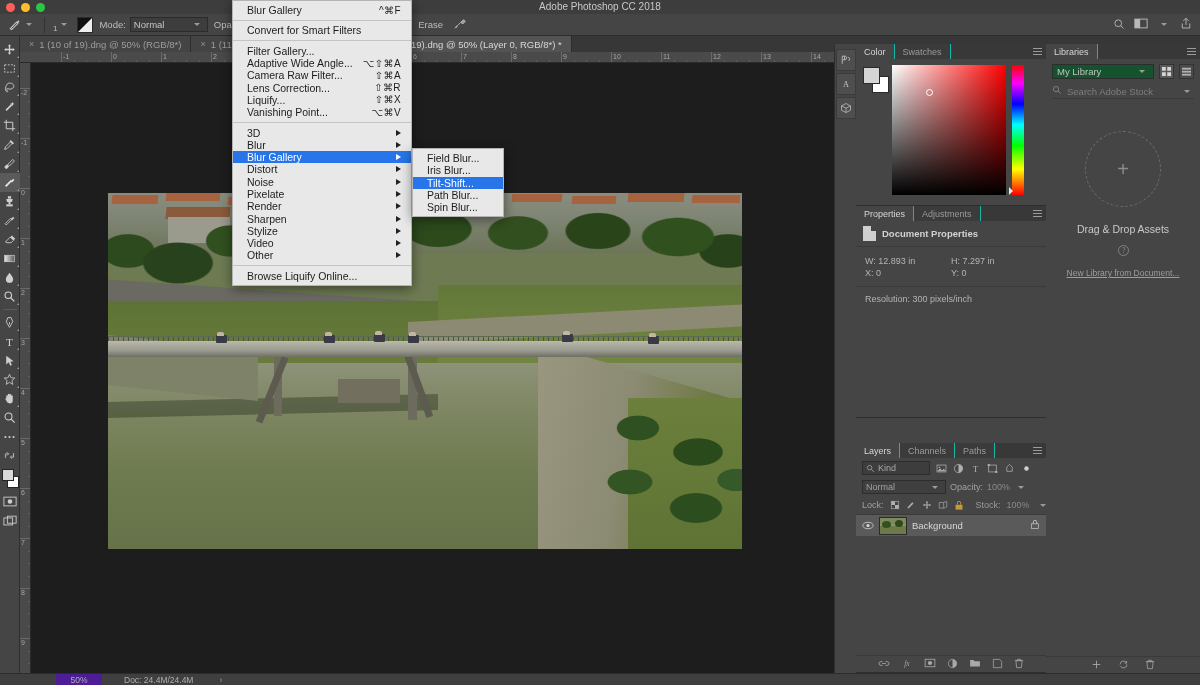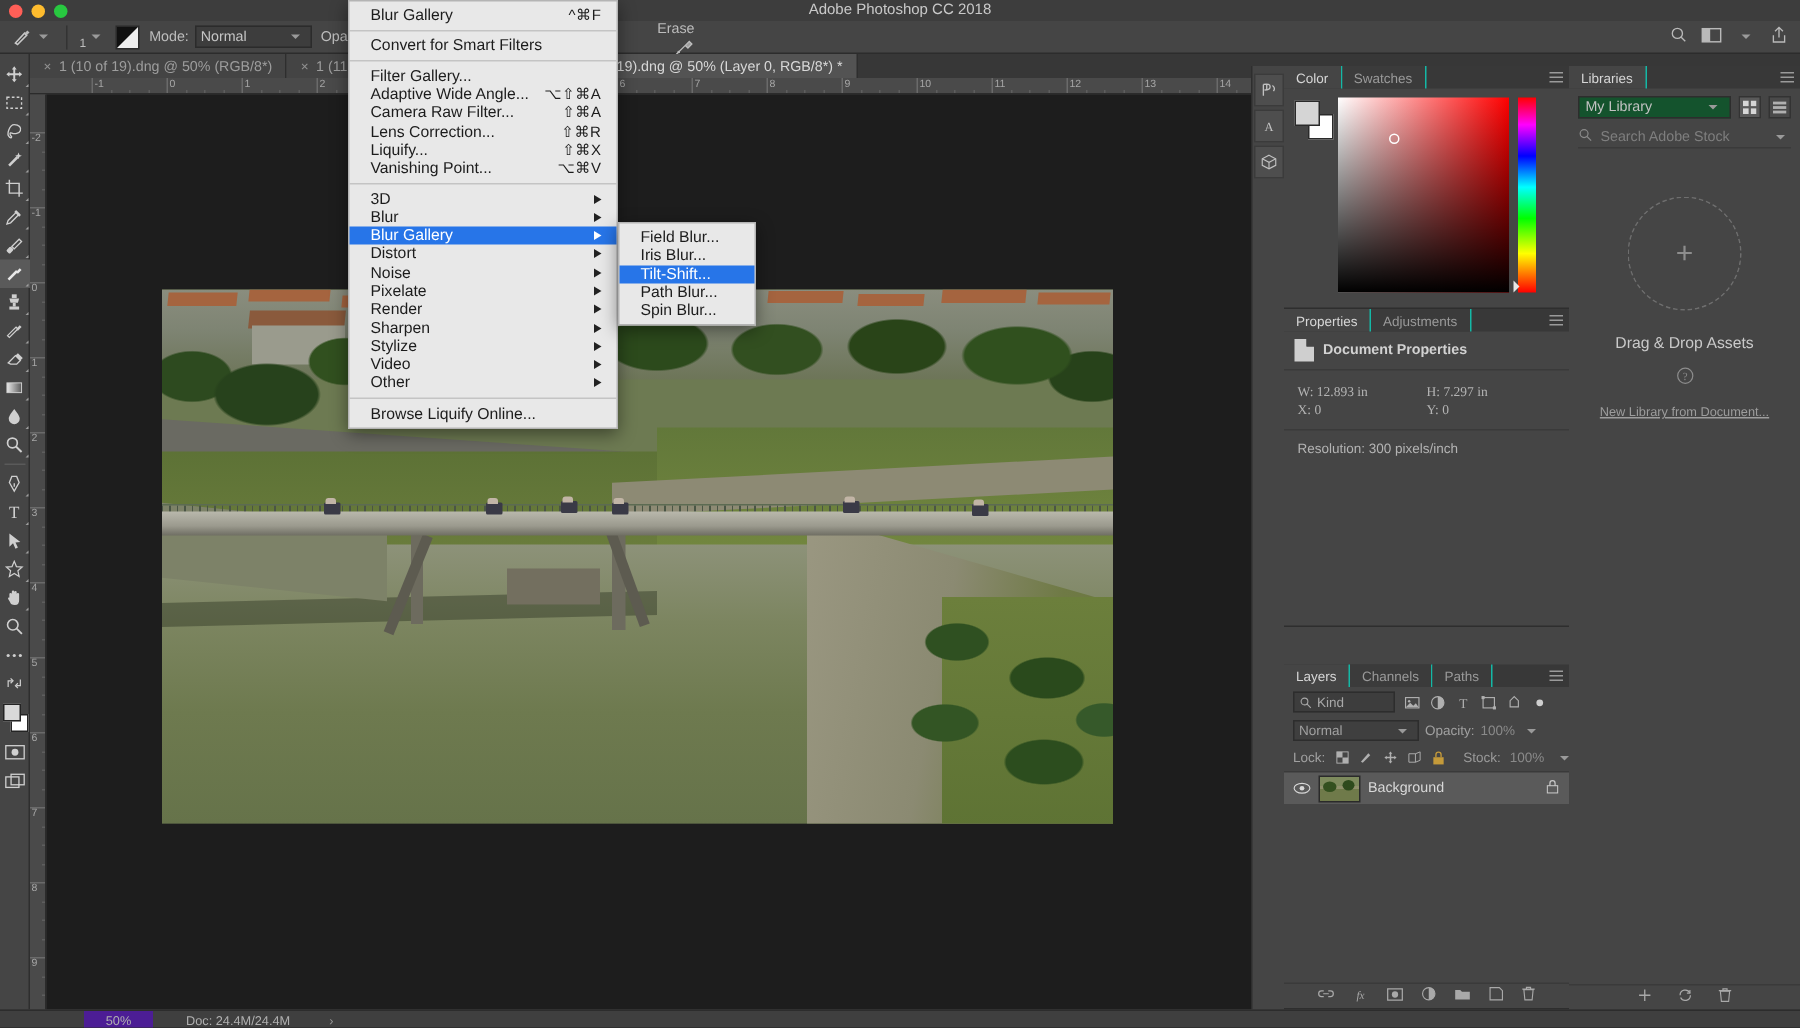--- a/index.html
+++ b/index.html
@@ -257,21 +257,21 @@
   .hue-cursor{position:absolute;left:153px;top:128px;width:0;height:0;
     border-top:4px solid transparent;border-bottom:4px solid transparent;border-left:4px solid #e6e6e6;}
 
   
   .prop-head{display:flex;align-items:center;gap:6px;padding:5px 7px;border-bottom:1px solid #3a3a3a;}
   .doc-ico{width:13px;height:15px;background:#cfcfcf;position:relative;}
   .doc-ico:after{content:"";position:absolute;right:0;top:0;border-left:5px solid #454545;border-bottom:5px solid #454545;}
   .prop-title{font-size:9.5px;color:#d2d2d2;font-weight:bold;}
   .prop-grid{display:flex;padding:8px 9px 2px;font-size:9px;color:#b4b4b4;}
   .prop-grid>div{width:50%;}
-  .prop-row{padding:1px 0;font-family:Liberation Serif, serif;}
+  .prop-row{padding:1px 0;}
   .prop-res{padding:7px 9px 8px;font-size:9px;color:#b4b4b4;border-top:1px solid #3a3a3a;margin-top:5px;}
 
   
   .filterrow{display:flex;align-items:center;gap:5px;padding:3px 6px;}
   .kindsel{
     width:68px;height:14px;background:#3d3d3d;border:1px solid #2d2d2d;
     display:flex;align-items:center;padding:0 3px;gap:3px;font-size:9px;color:#a8a8a8;
   }
   .ficon{width:12px;height:12px;display:flex;align-items:center;justify-content:center;}
   .blendrow{display:flex;align-items:center;gap:4px;padding:2px 6px;}
@@ -397,21 +397,21 @@
       <span class="dd" style="min-width:78px;">
         <span>Normal</span>
         <span class="caret"></span>
       </span>
     </div>
     <div class="ob-item">
       <span class="ob-label">Opacity:</span>
       <span class="num">100%</span>
     </div>
     <div style="flex:1"></div>
-    <div class="ob-item" style="margin-right:640px;flex-direction:column;">
+    <div class="ob-item" style="margin-right:640px;">
       <span class="ob-label">Erase</span>
       <span style="margin-left:6px">
         <svg width="14" height="14" viewBox="0 0 16 16">
             <path d="M2 13 L9 6 M9 6 L12 3 L14 5 L11 8 Z" stroke="#bdbdbd" fill="#9e9e9e" stroke-width="1"></path>
             <circle cx="4" cy="11" r="1" fill="#bdbdbd"></circle>
           </svg>
       </span>
     </div>
     <div class="ob-item" style="gap:9px;padding-right:8px;">
       <span>

